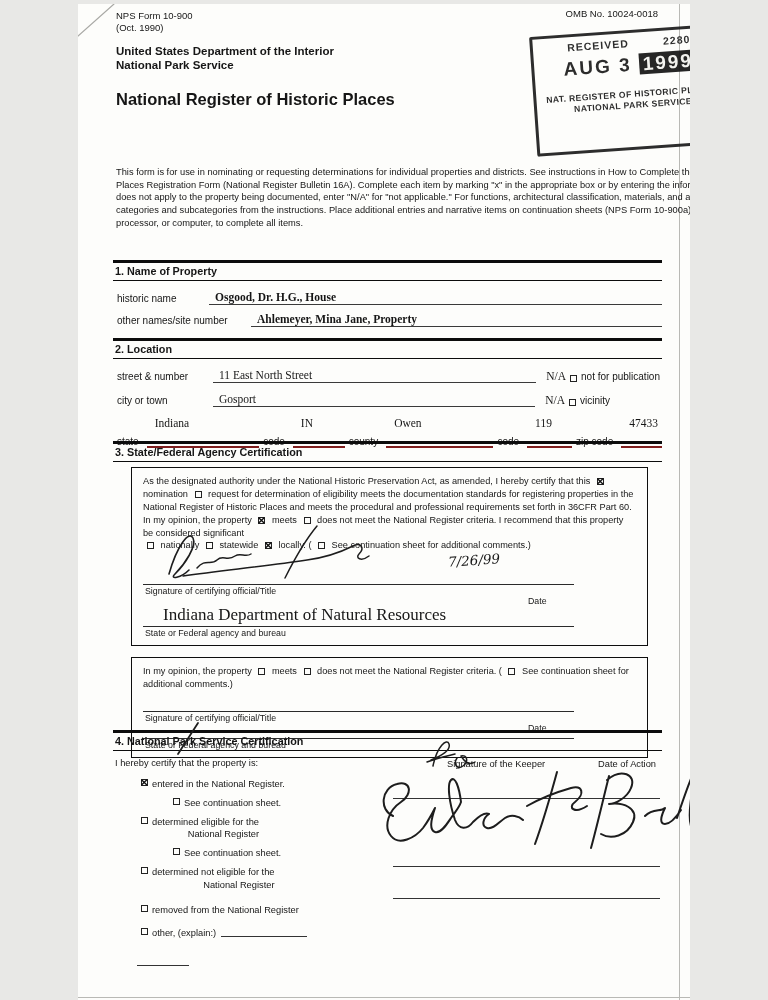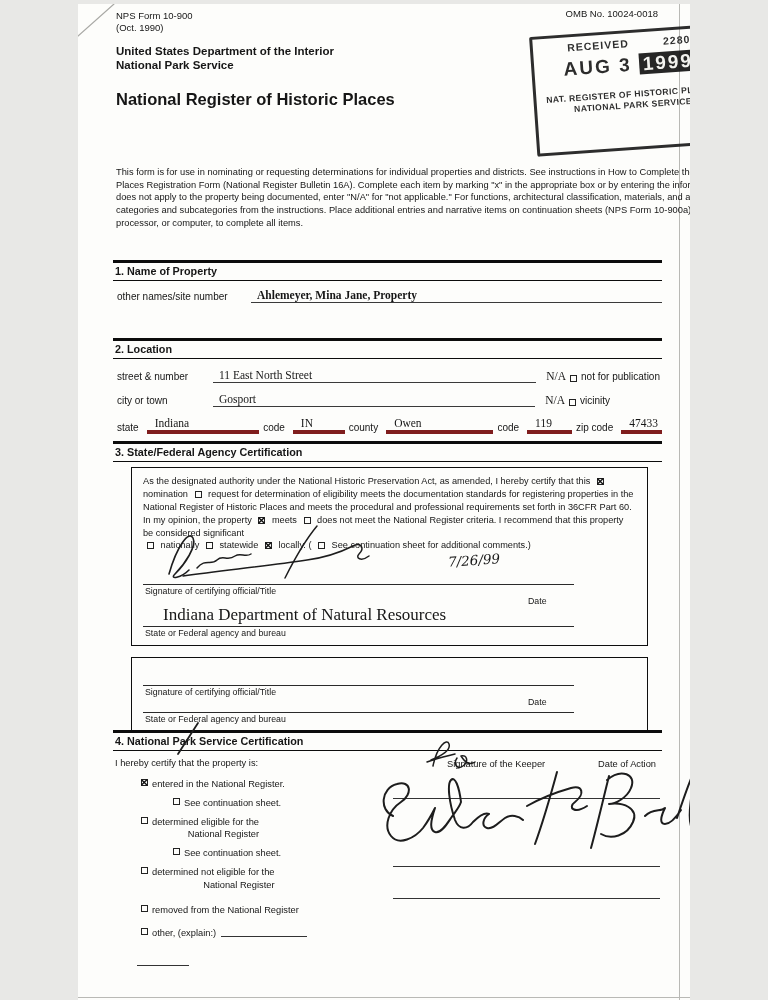--- a/index.html
+++ b/index.html
@@ -41,21 +41,21 @@
   .rule-thick { border-top:3px solid #0c0c0c; }
   .rule-thin { border-top:1.2px solid #0c0c0c; }
   .sec-title { font-weight:bold; font-size:10.8px; padding:2px 0 3px 2px; }
 
   .frow { display:flex; align-items:flex-end; font-size:10px; margin-top:10px; }
   .flabel { white-space:nowrap; padding:0 8px 1px 4px; }
   .typed { font-family:"Liberation Serif", serif; font-size:11.5px; white-space:nowrap; }
   .typed.bold { font-weight:bold; }
   .uval { border-bottom:1px solid #3a3a3a; padding:0 10px 1px 6px; }
   .fill { flex:1; border-bottom:1px solid #3a3a3a; height:13px; }
-  .cell { border-bottom:4px solid #7f1d1d; padding:0 4px 1px 8px; }
+  .cell { border-bottom:2px solid #7f1d1d; padding:0 4px 17px 8px; }
   .rgrp { display:flex; align-items:flex-end; white-space:nowrap; padding:0 2px 1px 10px; font-size:10px; }
 
   .cb { display:inline-block; width:7px; height:7px; border:1.1px solid #222; margin:0 4px; position:relative; vertical-align:-1px; flex:none; }
   .cb.checked::before { content:"\2715"; position:absolute; left:-2px; top:-4px; font-size:10px; font-weight:bold; color:#101010; }
 
   
   .cert-box { border:1.3px solid #0e0e0e; margin:5px 14px 0 18px; padding:7px 11px 6px 11px; position:relative; }
   .cert-text { font-size:9.2px; line-height:1.4; }
   .sig-zone { position:relative; height:32px; }
   .sig-zone2 { position:relative; height:20px; }
@@ -132,20 +132,25 @@
   </div>
   <div class="hand corner-number">1075</div>
 
   <div class="intro">This form is for use in nominating or requesting determinations for individual properties and districts.  See instructions in How to Complete the National Register of Historic Places Registration Form  (National Register Bulletin 16A).  Complete each item by marking "x" in the appropriate box or by entering the information requested.  If an item does not apply to the property being documented, enter "N/A" for "not applicable."  For functions, architectural classification, materials, and areas of significance, enter only categories and subcategories from the instructions.  Place additional entries and narrative items on continuation sheets (NPS Form 10-900a).  Use a typewriter, word processor, or computer, to complete all items.</div>
 
   <div class="section" style="top:256px">
     <div class="rule-thick"></div>
     <div class="sec-title">1.  Name of Property</div>
     <div class="rule-thin"></div>
 
+    <div class="frow">
+      <span class="flabel" style="width:96px">historic name</span>
+      <span class="typed bold uval">Osgood, Dr. H.G., House</span>
+      <span class="fill"></span>
+    </div>
 
     <div class="frow" style="margin-top:8px">
       <span class="flabel" style="width:138px">other names/site number</span>
       <span class="typed bold uval">Ahlemeyer, Mina Jane, Property</span>
       <span class="fill"></span>
     </div>
   </div>
 
   <div class="section" style="top:334px">
     <div class="rule-thick"></div>
@@ -232,20 +237,29 @@
       </div>
 
       <div class="agency">Indiana Department of Natural Resources</div>
       <div class="box-line"></div>
       <div class="box-labels">
         <span class="lbl-left">State or Federal agency and bureau</span>
       </div>
     </div>
 
     <div class="cert-box" style="margin-top:11px">
+      <div class="cert-text">
+        <span>In my opinion, the property</span>
+        <span class="cb"></span>
+        <span>meets</span>
+        <span class="cb"></span>
+        <span>does not meet the National Register criteria.  (</span>
+        <span class="cb"></span>
+        <span>See continuation sheet for additional comments.)</span>
+      </div>
 
       <div class="sig-zone2"></div>
       <div class="box-line"></div>
       <div class="box-labels">
         <span class="lbl-left">Signature of certifying official/Title</span>
         <span class="lbl-date">Date</span>
       </div>
       <div class="gap14"></div>
       <div class="box-line"></div>
       <div class="box-labels">

